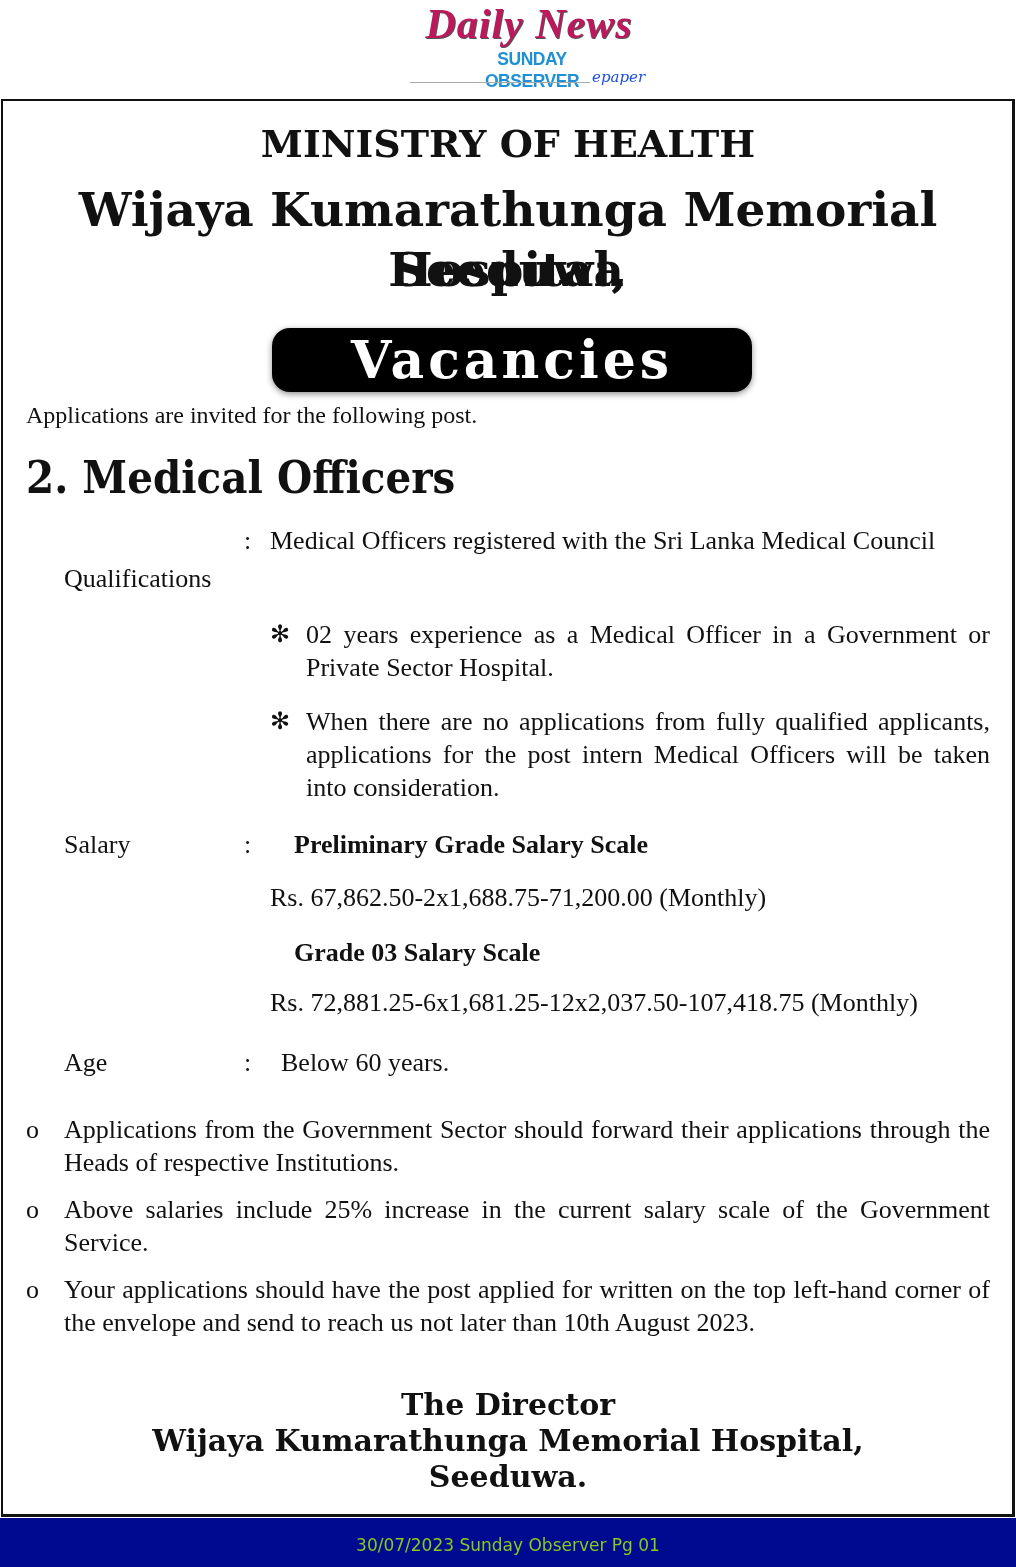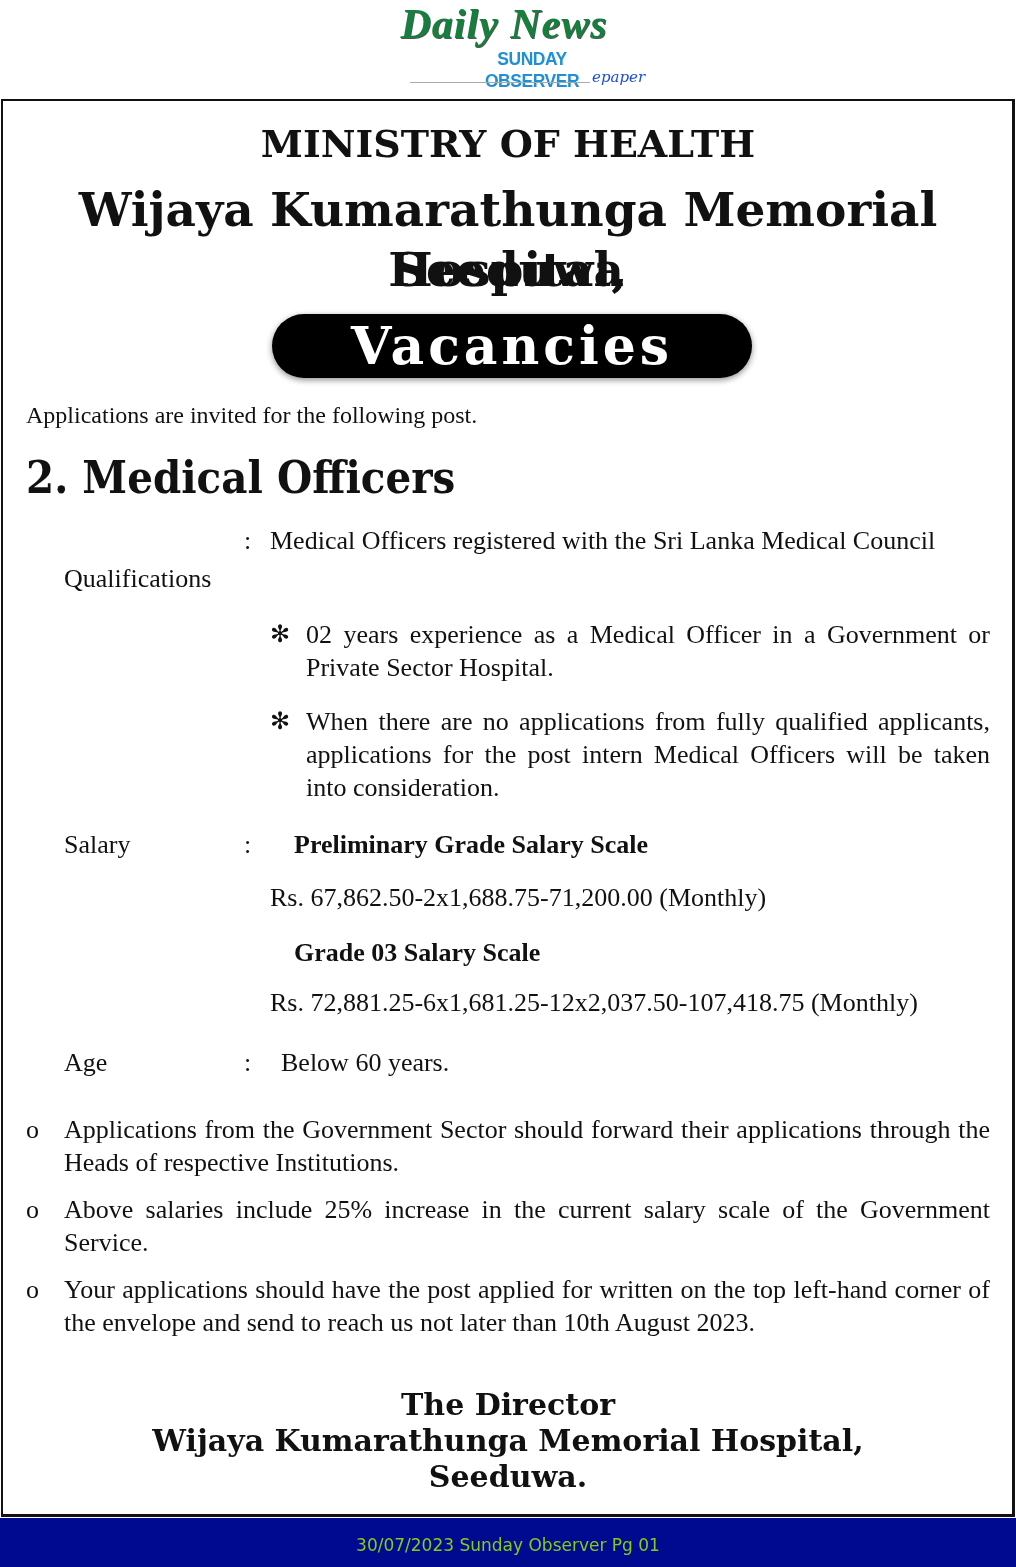--- a/index.html
+++ b/index.html
@@ -1,38 +1,38 @@
 <!DOCTYPE html>
 <html><head>
   <meta charset="utf-8">
   <style>
     * { box-sizing: border-box; margin: 0; padding: 0; }
     html, body { width: 1016px; height: 1567px; background: #ffffff; overflow: hidden; }
     body { position: relative; font-family: "DejaVu Serif", "Liberation Serif", serif; color: #111; }
 
     .masthead { position: absolute; left: 0; top: 0; width: 1016px; height: 100px; }
-    .mast-title { position: absolute; left: 389px; top: 0px; width: 230px; text-align: center;
+    .mast-title { position: absolute; left: 414px; top: 0px; width: 230px; text-align: center;
       font-family: "Liberation Serif", serif; font-weight: bold; font-style: italic; font-size: 42px;
-      letter-spacing: 1px; color: #15803d; line-height: 48px; text-shadow: 1px 1px 0 #555; }
+      letter-spacing: 1px; color: #be185d; line-height: 48px; text-shadow: 1px 1px 0 #555; }
     .mast-sub { position: absolute; left: 442px; top: 48px; width: 180px; text-align: center;
       font-family: "Liberation Sans", sans-serif; font-weight: bold; font-size: 19px; color: #1f8fd6;
       line-height: 22px; letter-spacing: -0.5px; transform: scaleX(0.92); }
     .mast-rule { position: absolute; left: 410px; top: 82px; width: 180px; height: 1px; background: #aaa; }
     .mast-epaper { position: absolute; left: 592px; top: 68px; font-family: "DejaVu Serif", serif;
       font-style: italic; font-size: 15px; color: #1d4ed8; }
 
     .frame { position: absolute; left: 1px; top: 99px; width: 1014px; height: 1418px;
       border: 2px solid #111; border-right-width: 3px; border-bottom-width: 3px; background: #fff; }
 
     .center { position: absolute; left: 0; width: 1016px; text-align: center; }
     .ministry { top: 120px; font-size: 38px; font-weight: bold; font-family: "DejaVu Serif", serif; line-height: 48px; }
     .hospital { top: 180px; font-size: 47px; font-weight: bold; line-height: 60px; font-family: "DejaVu Serif", serif; }
 
-    .vac-pill { position: absolute; left: 272px; top: 314px; width: 480px; height: 64px; background: #000;
-      border-radius: 32px; box-shadow: 0 2px 6px rgba(0,0,0,0.45); color: #fff; text-align: center;
+    .vac-pill { position: absolute; left: 272px; top: 328px; width: 480px; height: 64px; background: #000;
+      border-radius: 18px; box-shadow: 0 2px 6px rgba(0,0,0,0.45); color: #fff; text-align: center;
       font-family: "DejaVu Serif", serif; font-weight: bold; font-size: 52px; line-height: 64px; letter-spacing: 4px; }
 
     .intro { position: absolute; left: 26px; top: 398px; font-size: 24px; line-height: 34px; font-family: "Liberation Serif", serif; }
     .post-title { position: absolute; left: 26px; top: 450px; font-size: 44px; font-weight: bold; line-height: 56px; font-family: "DejaVu Serif", serif; transform: scaleX(0.92); transform-origin: left; }
 
     .t { font-family: "Liberation Serif", serif; font-size: 26px; line-height: 33px; }
     .lbl { position: absolute; left: 64px; }
     .colon { position: absolute; left: 244px; }
     .val { position: absolute; left: 270px; width: 720px; text-align: justify; text-align-last: left; }
     .bold { font-weight: bold; margin-left: 24px; }

